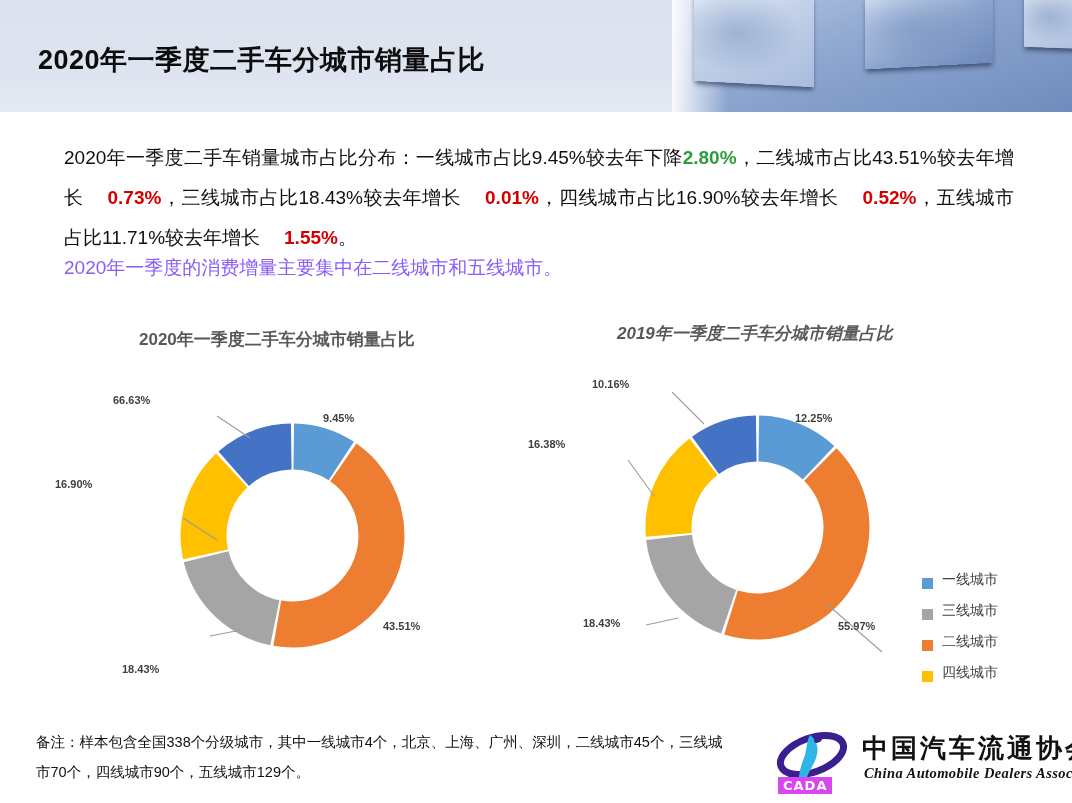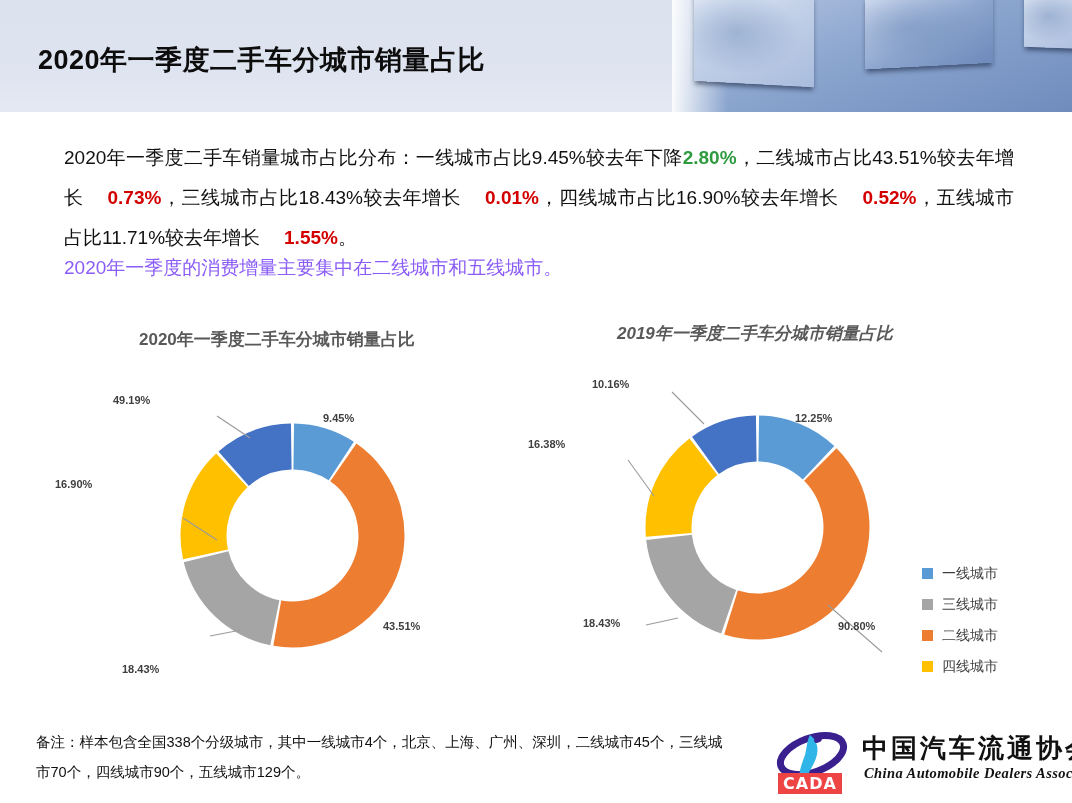--- a/index.html
+++ b/index.html
@@ -116,21 +116,21 @@
 
   
   .legend {
     position: absolute;
     left: 922px;
     top: 560px;
     width: 130px;
   }
   .legend-item {
     display: flex;
-    align-items: center;
+    align-items: flex-end;
     height: 31px;
     font-family: Liberation Mono, monospace;
   }
   .legend-swatch {
     width: 11px;
     height: 11px;
     margin-right: 9px;
     flex: none;
   }
   .legend-label {
@@ -159,23 +159,23 @@
   }
   .logo-mark {
     position: absolute;
     left: 0; top: 0;
     width: 80px; height: 64px;
   }
   .logo-cada {
     position: absolute;
     left: 4px;
     bottom: -1px;
-    background: #ef4444;
+    background: #d946ef;
     color: #ffffff;
-    font-size: 16px;
+    font-size: 13px;
     font-weight: 700;
     letter-spacing: 1px;
     padding: 1px 5px 1px 5px;
     font-family: "DejaVu Sans", sans-serif;
   }
   .logo-cn {
     position: absolute;
     left: 88px;
     top: 2px;
     font-size: 26px;
@@ -235,21 +235,21 @@
           <polyline points="86,232 55,238"></polyline>
           <polyline points="28,120 62,142"></polyline>
           <polyline points="95,40 62,18"></polyline>
         </g>
     </svg>
   </div>
   <div class="pct-label" style="left:323px; top:112px;">9.45%</div>
   <div class="pct-label" style="left:383px; top:320px;">43.51%</div>
   <div class="pct-label" style="left:122px; top:363px;">18.43%</div>
   <div class="pct-label" style="left:55px;  top:178px;">16.90%</div>
-  <div class="pct-label" style="left:113px; top:94px;">49.19%</div>
+  <div class="pct-label" style="left:113px; top:94px;">66.63%</div>
 
   <div class="chart-title right">2019年一季度二手车分城市销量占比</div>
   <div class="donut-wrap right">
     <svg class="donut-svg" width="275" height="275" viewBox="0 0 275 275">
       <g id="donut1-segments">
           <path d="M 139.06376419798428 25.51091731095792 A 112 112 0 0 1 214.31165552786615 55.98945114239244
           L 182.76401129320683 89.46699799462411 A 66 66 0 0 0 138.4215039023836 71.50643341538591 Z" fill="#5B9BD5"></path>
           <path d="M 216.55761591601225 58.16593817485277 A 112 112 0 0 1 104.17908373530499 244.42855810905326
           L 117.86446005830473 200.51147174283497 A 66 66 0 0 0 184.08752366479294 90.7495707101811 Z" fill="#ED7D31"></path>
           <path d="M 101.20645449064504 243.45649368660884 A 112 112 0 0 1 26.1858440430034 149.87572961814521
@@ -261,21 +261,21 @@
         </g>
       <g id="donut1-leaders" stroke="#9b9b9b" stroke-width="1.1" fill="none">
           <polyline points="208,215 262,262"></polyline>
           <polyline points="58,228 26,235"></polyline>
           <polyline points="34,106 8,70"></polyline>
           <polyline points="84,34 52,2"></polyline>
         </g>
     </svg>
   </div>
   <div class="pct-label" style="left:795px; top:112px;">12.25%</div>
-  <div class="pct-label" style="left:838px; top:320px;">90.80%</div>
+  <div class="pct-label" style="left:838px; top:320px;">55.97%</div>
   <div class="pct-label" style="left:583px; top:317px;">18.43%</div>
   <div class="pct-label" style="left:528px; top:138px;">16.38%</div>
   <div class="pct-label" style="left:592px; top:78px;">10.16%</div>
 
   <div class="legend" style="left:922px; top:258px;">
     <div class="legend-item">
       <span class="legend-swatch" style="background: rgb(91, 155, 213);"></span>
       <span class="legend-label">一线城市</span>
     </div>
     <div class="legend-item">

